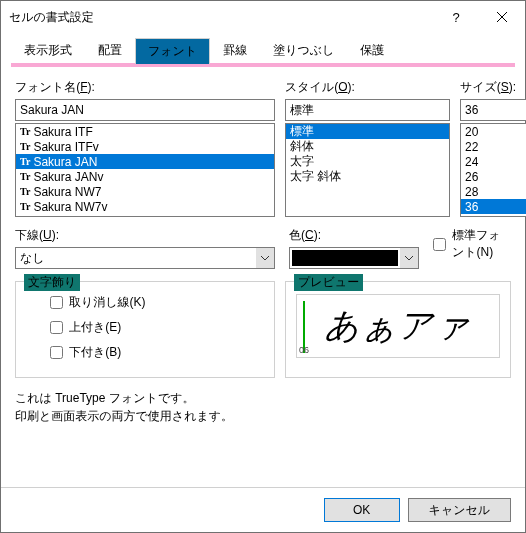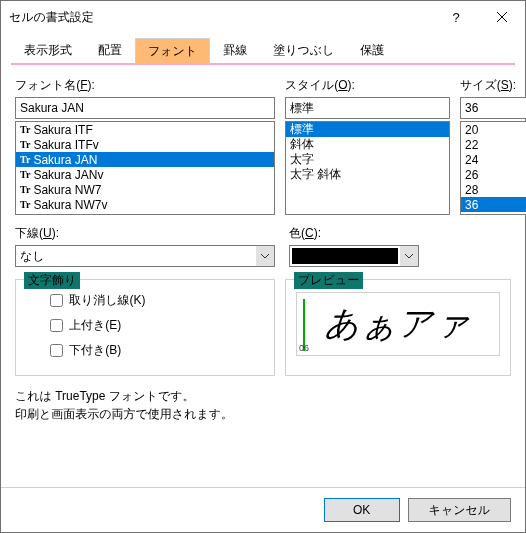--- a/index.html
+++ b/index.html
@@ -2,23 +2,23 @@
 <html><head>
 <meta charset="utf-8">
 <style>
   * { box-sizing: border-box; margin: 0; padding: 0; }
   body { font-family: "Yu Gothic UI", "Meiryo", sans-serif; font-size: 12px; background: #fff; color: #000; }
   .window { width: 526px; height: 533px; border: 1px solid #707070; background: #fff; display: flex; flex-direction: column; }
   .titlebar { height: 32px; display: flex; align-items: center; padding-left: 8px; }
   .titlebar-title { flex: 1; font-size: 12px; }
   .titlebar-btn { width: 46px; height: 32px; display: flex; align-items: center; justify-content: center; font-size: 13px; }
   .titlebar-btn svg { width: 10px; height: 10px; }
-  .tabs { display: flex; border-bottom: 2px solid #f9a8d4; margin: 4px 10px 0 10px; position: relative; }
+  .tabs { display: flex; border-bottom: 4px solid #f9a8d4; margin: 4px 10px 0 10px; position: relative; }
   .tab { padding: 4px 12px; border: 1px solid transparent; border-bottom: none; font-size: 12px; cursor: default; }
-  .tab.active { border-color: #d0d0d0; background: #fdba74; position: relative; top: 1px; }
+  .tab.active { border-color: #d0d0d0; background: #0369a1; position: relative; top: 1px; }
   .content { padding: 12px 14px 6px 14px; flex: 1; display: flex; flex-direction: column; }
   .row1 { display: flex; gap: 10px; }
   .col { display: flex; flex-direction: column; }
   .col.font { flex: 0 0 260px; }
   .col.style { flex: 0 0 100px; }
   .col.size { flex: 0 0 100px; }
   .label { font-size: 12px; margin-bottom: 3px; }
   .label .u { text-decoration: underline; }
   input[type=text].textbox { border: 1px solid #7a7a7a; padding: 2px 4px; font-size: 12px; height: 22px; font-family: inherit; }
   .listbox { border: 1px solid #7a7a7a; background: #fff; overflow-y: scroll; margin-top: 2px; }
@@ -149,20 +149,26 @@
         <div class="label"><span>色(</span><span class="u">C</span><span>):</span></div>
         <div class="combo color">
           <div class="combo-body"></div>
           <div class="combo-btn">
               <svg width="8" height="5" viewBox="0 0 8 5">
                 <path d="M0 0 L4 4 L8 0" fill="none" stroke="#333" stroke-width="1"></path>
               </svg>
             </div>
         </div>
       </div>
+      <div class="col stdfont">
+        <label class="chk">
+          <input type="checkbox" style="">
+          <span><span>標準フォント(</span><span class="u">N</span><span>)</span></span>
+        </label>
+      </div>
     </div>
 
     <div class="row3">
       <div class="group decor">
         <div class="group-title">文字飾り</div>
         <label class="chk">
           <input type="checkbox" style="">
           <span><span>取り消し線(</span><span class="u">K</span><span>)</span></span>
         </label>
         <label class="chk">

